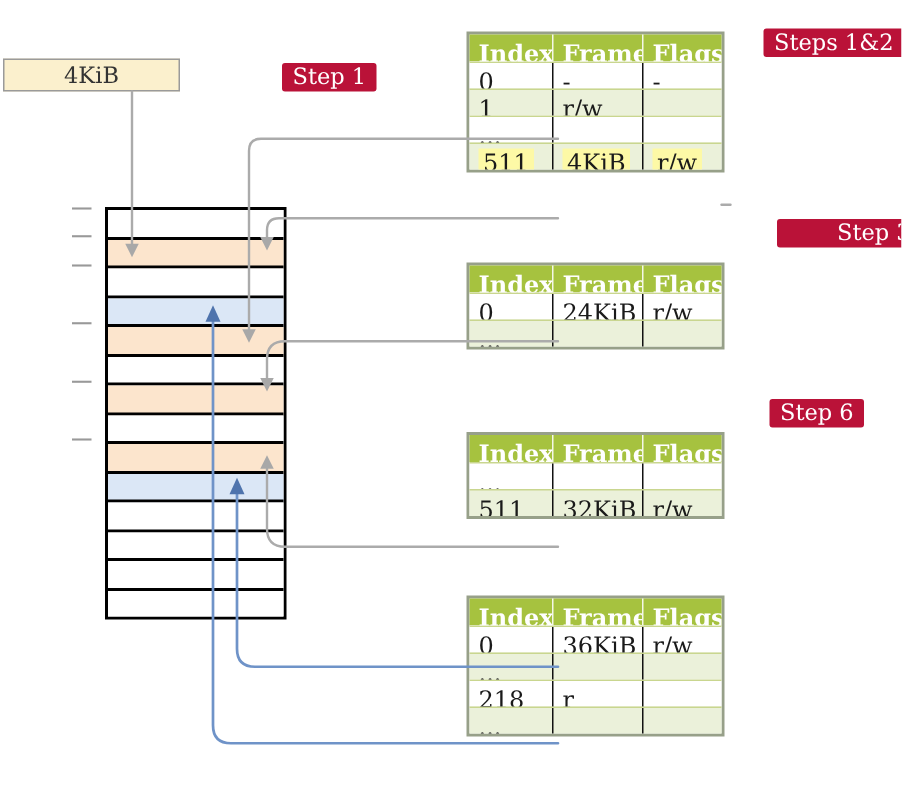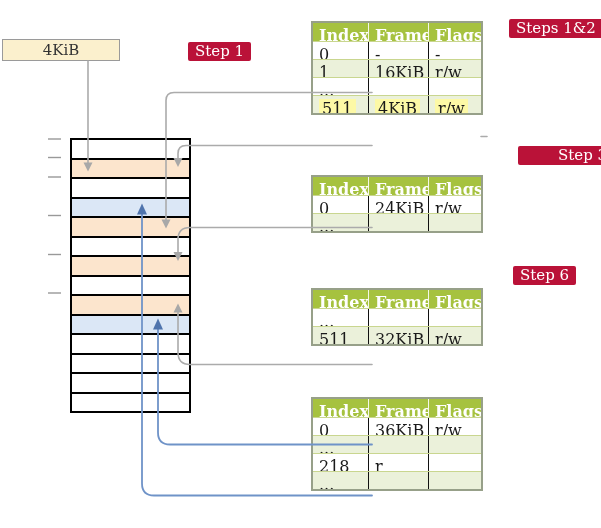--- a/index.html
+++ b/index.html
@@ -85,21 +85,20 @@
         <div class="pcell">Frame</div>
         <div class="pcell">Flags</div>
       </div>
       <div class="prow white">
         <div class="pcell">0</div>
         <div class="pcell">-</div>
         <div class="pcell">-</div>
       </div>
       <div class="prow green">
         <div class="pcell">1</div>
-        <div class="pcell">16KiB</div>
         <div class="pcell">r/w</div>
       </div>
       <div class="prow white">
         <div class="pcell">...</div>
         <div class="pcell"></div>
         <div class="pcell"></div>
       </div>
       <div class="prow green">
         <div class="pcell"><span class="hl">511</span></div>
         <div class="pcell"><span class="hl">4KiB</span></div>

